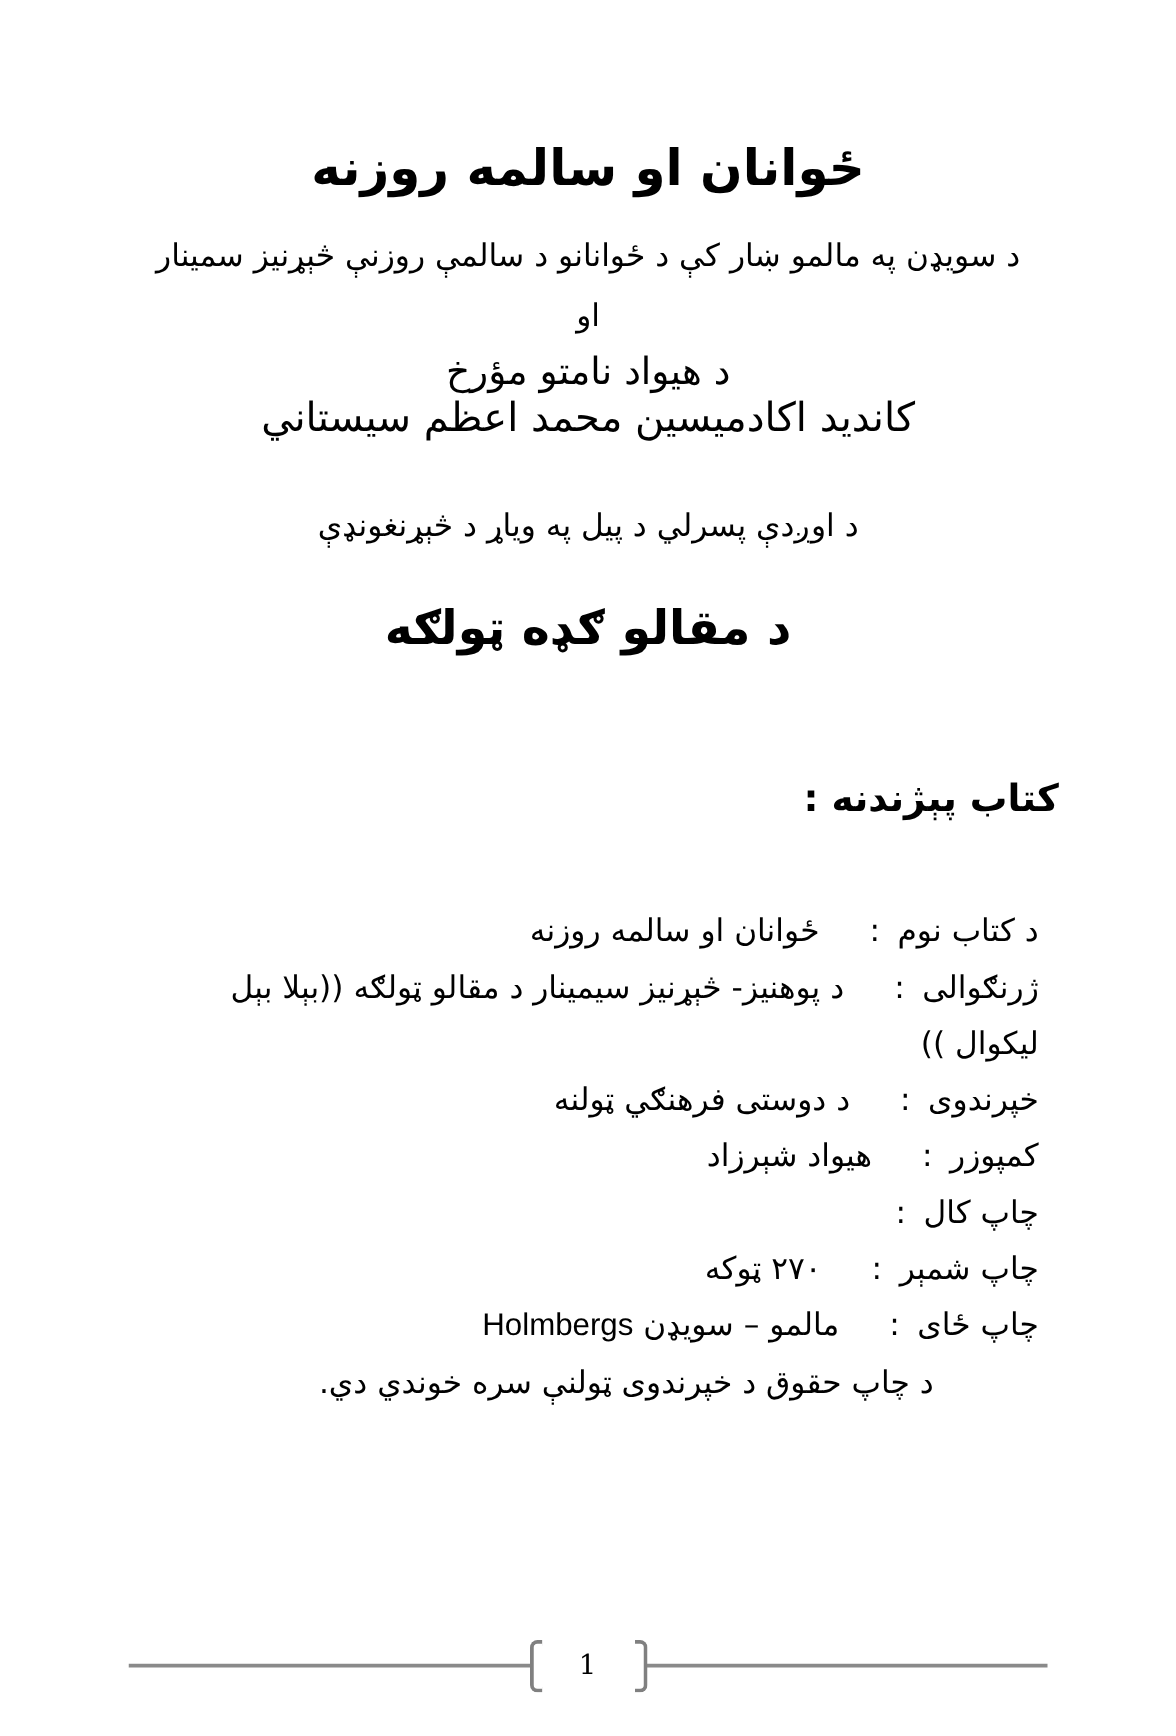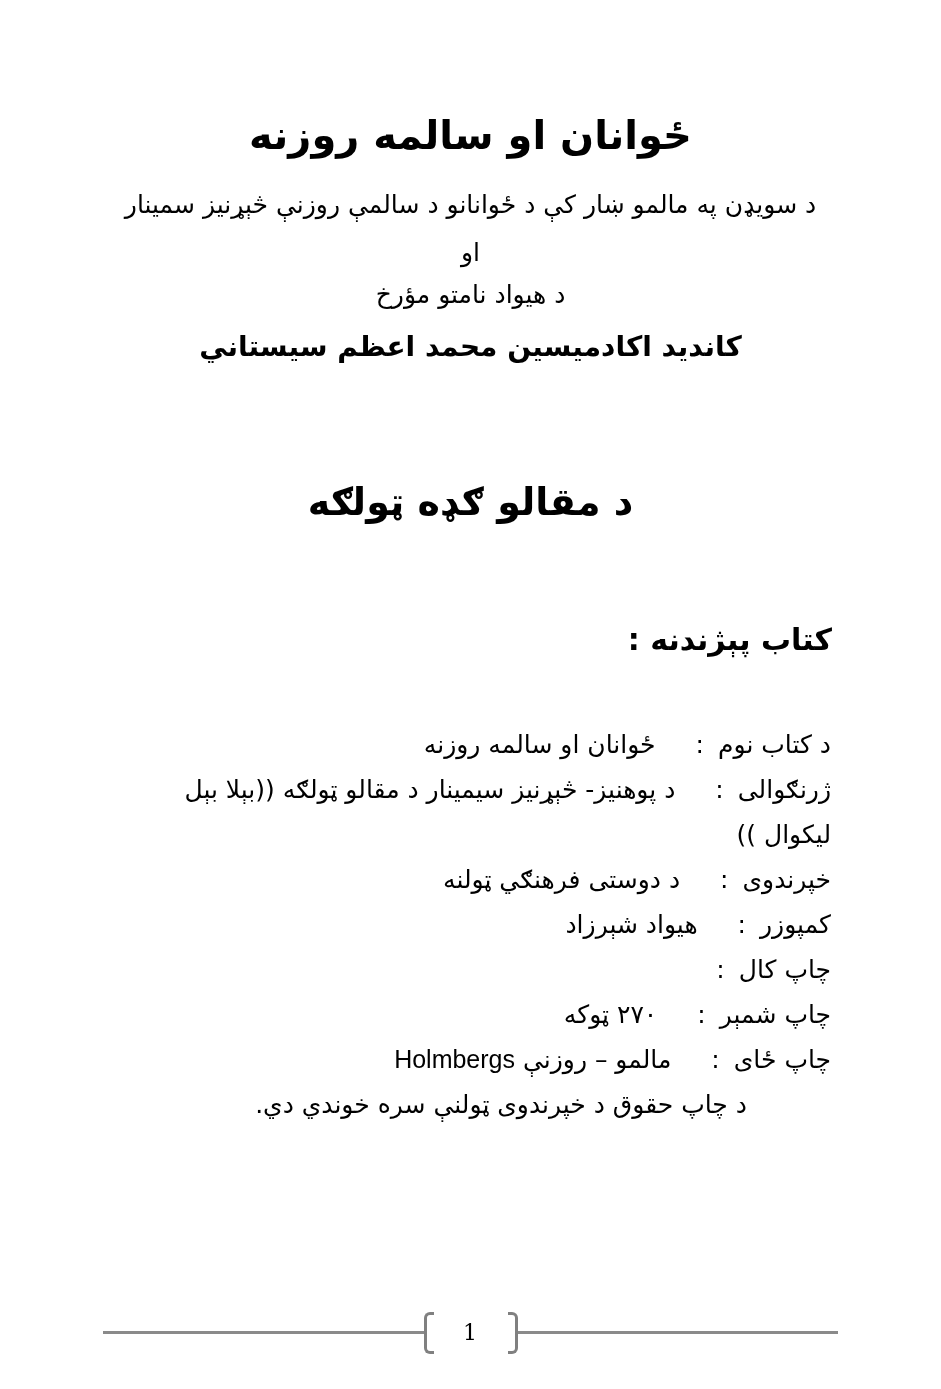--- a/index.html
+++ b/index.html
@@ -2,26 +2,26 @@
 <html><head>
 <meta charset="utf-8">
 <style>
   html, body { margin: 0; padding: 0; background: #ffffff; }
   body { width: 941px; height: 1389px; position: relative; overflow: hidden; font-family: "DejaVu Sans", sans-serif; color: #000; }
   .page { position: absolute; left: 0; top: 0; width: 941px; height: 1389px; }
   .center { position: absolute; left: 0; width: 941px; text-align: center; direction: rtl; white-space: nowrap; }
   .t-main { top: 112px; font-size: 40px; font-weight: bold; }
   .t-sub1 { top: 190px; font-size: 25px; }
   .t-and { top: 238px; font-size: 25px; }
-  .t-sub2 { top: 280px; font-size: 25px; }
-  .t-name { top: 330px; font-size: 28px; font-weight: bold; }
+  .t-sub2 { top: 280px; font-size: 30px; }
+  .t-name { top: 315px; font-size: 32px; font-weight: normal; }
   .t-role { top: 406px; font-size: 25px; }
   .t-book { top: 480px; font-size: 38px; font-weight: bold; }
 
-  .section-head { position: absolute; right: 109px; top: 622px; font-size: 30px; font-weight: bold; direction: rtl; white-space: nowrap; }
+  .section-head { position: absolute; right: 94px; top: 622px; font-size: 30px; font-weight: bold; direction: rtl; white-space: nowrap; }
 
   .info { position: absolute; right: 110px; top: 722px; width: 660px; direction: rtl; font-size: 25px; line-height: 45px; }
   .row { display: flex; flex-direction: row; direction: rtl; white-space: nowrap; }
   .row .label { flex: 0 0 auto; }
   .row .colon { display: inline-block; margin: 0 14px; }
   .row .value { margin-right: 26px; }
   .wrap-line { display: block; }
   .latin { font-family: "Liberation Sans", sans-serif; font-weight: normal; direction: ltr; unicode-bidi: embed; }
   .footnote { direction: rtl; white-space: nowrap; text-align: center; }
 
@@ -36,20 +36,21 @@
 </head>
 <body>
 
 <div class="page">
 
   <div class="center t-main">ځوانان او سالمه روزنه</div>
   <div class="center t-and">او</div>
   <div class="center t-sub1">د سویډن په مالمو ښار کې د ځوانانو د سالمې روزنې څېړنیز سمینار</div>
   <div class="center t-sub2">د هیواد نامتو مؤرخ</div>
   <div class="center t-name">کاندید اکادمیسین محمد اعظم سیستاني</div>
+  <div class="center t-role">د اوږدې پسرلي د پیل په ویاړ د څېړنغونډې</div>
   <div class="center t-book">د مقالو ګډه ټولګه</div>
 
   <div class="section-head">کتاب پېژندنه :</div>
 
   <div class="info">
     <div class="row">
       <span class="label">د کتاب نوم</span>
       <span class="colon">:</span>
       <span class="value">ځوانان او سالمه روزنه</span>
     </div>
@@ -77,21 +78,21 @@
     </div>
     <div class="row">
       <span class="label">چاپ شمېر</span>
       <span class="colon">:</span>
       <span class="value">۲۷۰ ټوکه</span>
     </div>
     <div class="row">
       <span class="label">چاپ ځای</span>
       <span class="colon">:</span>
       <span class="value">
-        <span>مالمو – روزنې</span>
+        <span>مالمو – سویډن</span>
         <span class="latin">Holmbergs</span>
       </span>
     </div>
     <div class="footnote">د چاپ حقوق د خپرندوی ټولنې سره خوندي دي.</div>
   </div>
 
   <div class="footer-line footer-left"></div>
   <div class="footer-line footer-right"></div>
   <div class="bracket bracket-left"></div>
   <div class="bracket bracket-right"></div>

